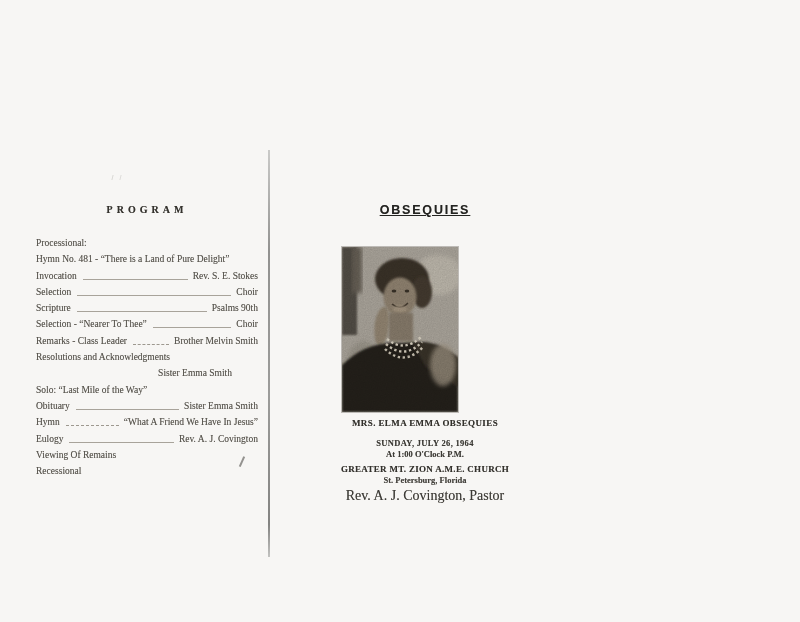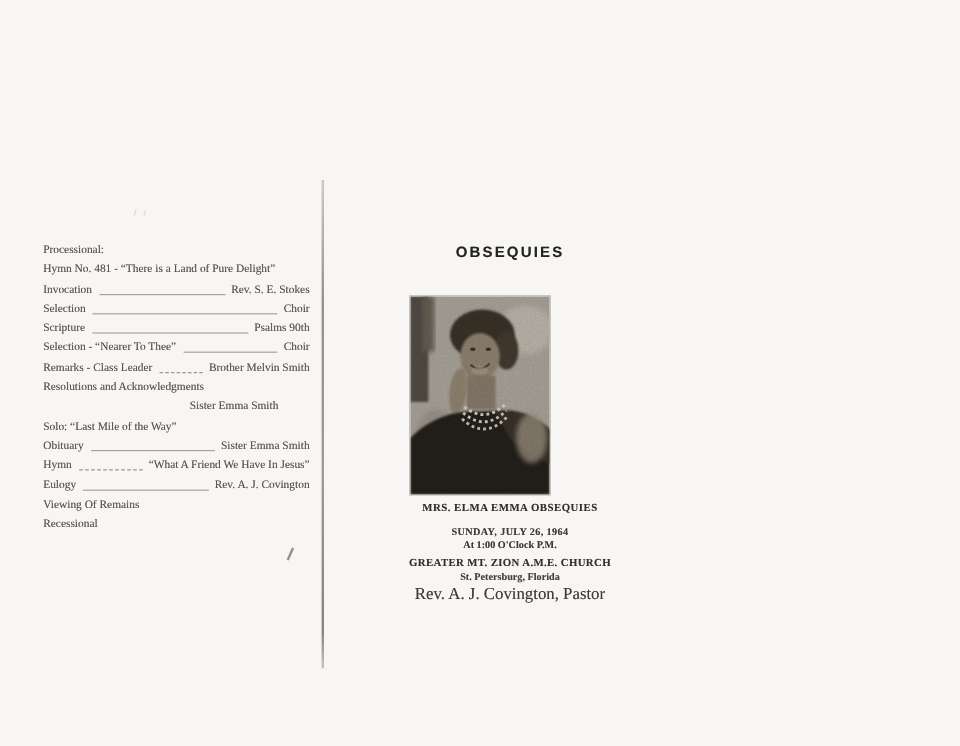--- a/index.html
+++ b/index.html
@@ -68,20 +68,21 @@
 </head>
 <body>
 
 <div class="canvas">
 
   <div class="fold"></div>
   <div class="stray-slash"></div>
   <div class="faint-mark"></div>
 
   <div class="left-page">
+    <div class="ptitle">PROGRAM</div>
 
     <div class="pline">
       <span class="lt">Processional:</span>
     </div>
 
     <div class="pline">
       <span class="lt">Hymn No. 481 - “There is a Land of Pure Delight”</span>
     </div>
 
     <div class="pline">
@@ -145,21 +146,21 @@
 
     <div class="pline">
       <span class="lt">Viewing Of Remains</span>
     </div>
 
     <div class="pline">
       <span class="lt">Recessional</span>
     </div>
   </div>
 
-  <div class="rp-text rtitle" style="position:absolute;">OBSEQUIES</div>
+  <div class="rp-text rtitle" style="position:absolute;text-decoration:underline;">OBSEQUIES</div>
   <div class="rp-text rsub" style="position:absolute;margin-top:48px;">OF THE LATE</div>
 
   <div class="photo">
     <svg width="116" height="165" viewBox="0 0 116 165" xmlns="http://www.w3.org/2000/svg">
       <defs>
         <filter id="soft">
             <feGaussianBlur stdDeviation="2.2"></feGaussianBlur>
           </filter>
         <filter id="soft1">
             <feGaussianBlur stdDeviation="1.1"></feGaussianBlur>

